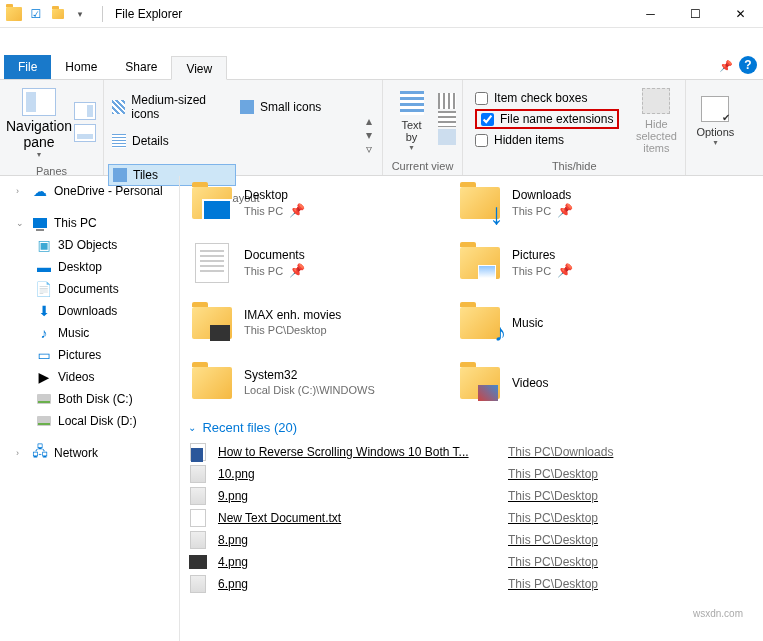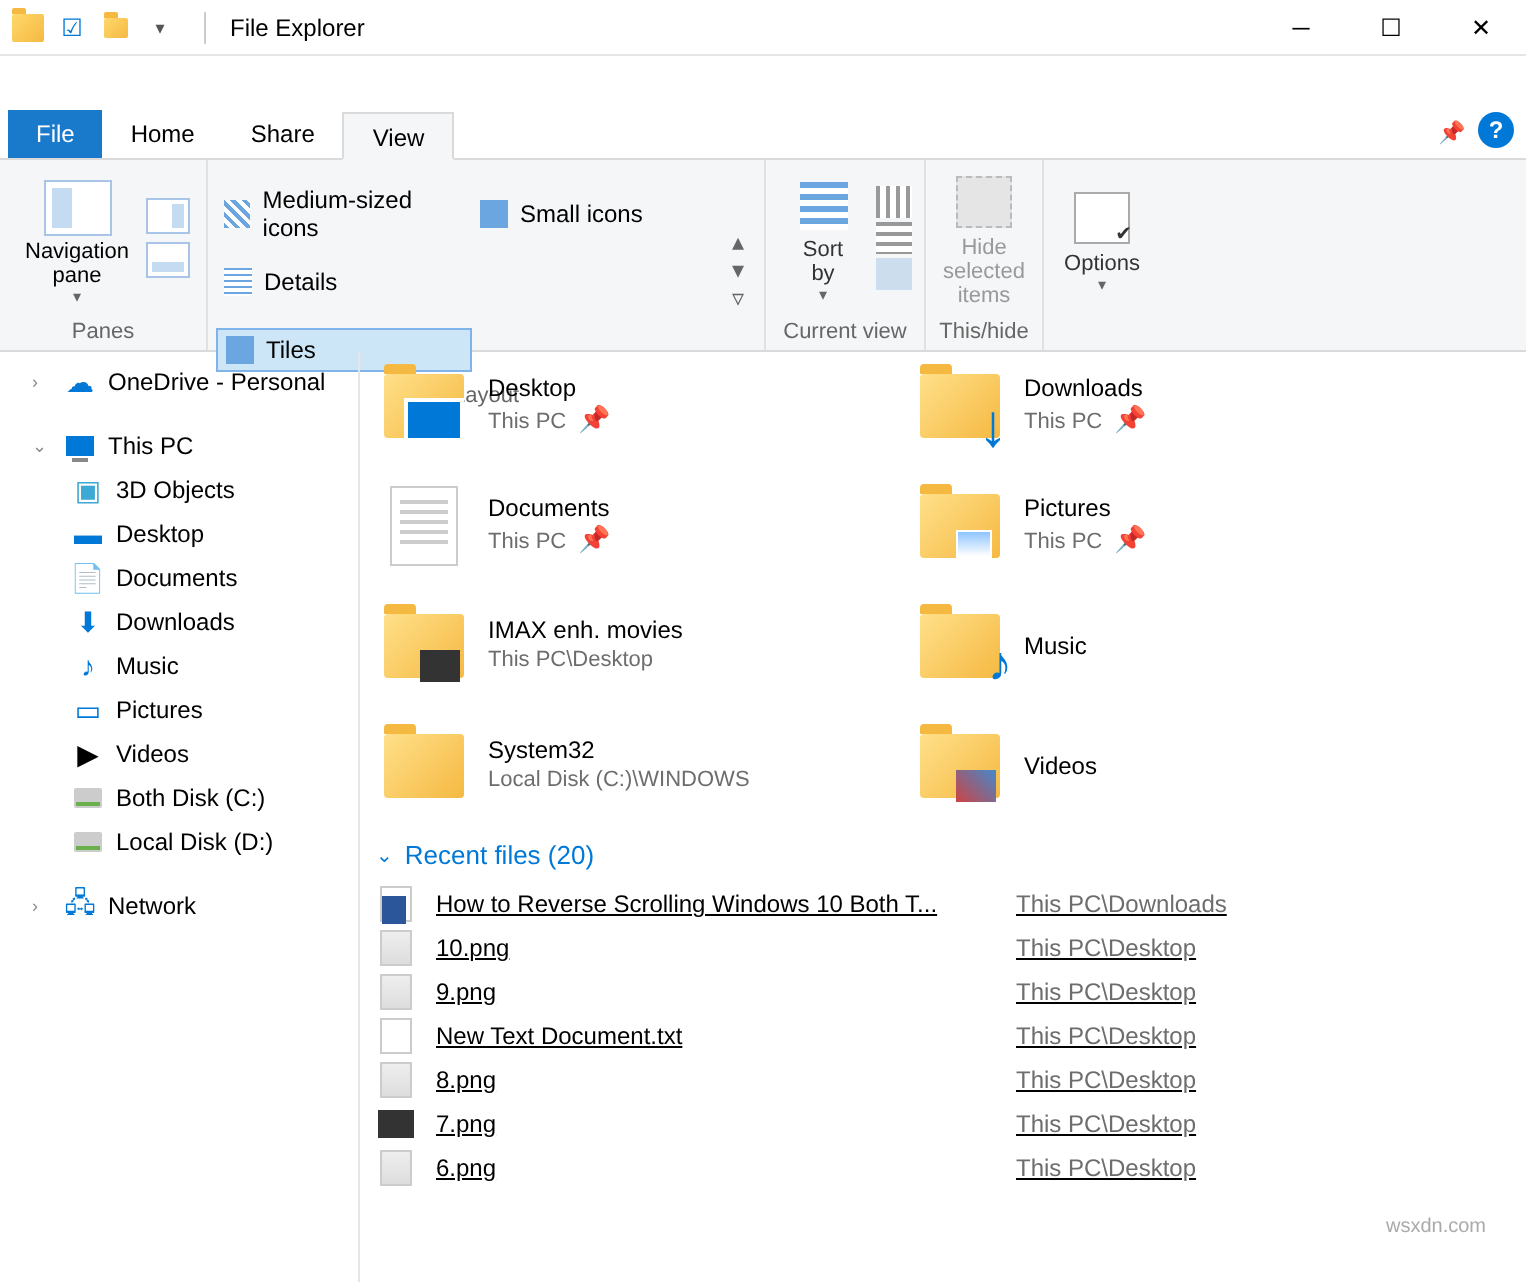--- a/index.html
+++ b/index.html
@@ -134,21 +134,21 @@
   <span class="pin">📌</span>
   <span class="help-icon">?</span>
 </div>
 
 <div class="ribbon">
 
   <div class="group" style="width:104px">
     <div class="group-body">
       <div class="nav-pane-btn">
         <div class="big-icon"></div>
-        <div style="white-space:pre-line;font-size:11px">Navigation
+        <div style="white-space:pre-line;font-size:14px">Navigation
 pane</div>
         <div style="font-size:8px;color:#666">▾</div>
       </div>
       <div style="display:flex;flex-direction:column">
         <div class="small-pane r"></div>
         <div class="small-pane b"></div>
       </div>
     </div>
     <div class="group-label">Panes</div>
   </div>
@@ -185,35 +185,49 @@
           <span>▿</span>
         </div>
     </div>
     <div class="group-label">Layout</div>
   </div>
 
   <div class="group" style="width:80px">
     <div class="group-body" style="gap:4px">
       <div class="sort-btn">
         <div style="width:24px;height:24px;margin:4px auto;background:repeating-linear-gradient(#6ca6e0,#6ca6e0 3px,#fff 3px,#fff 6px)"></div>
-        <div style="white-space:pre-line">Sort
+        <div style="white-space:pre-line">Text
 by</div>
         <div style="font-size:8px;color:#666">▾</div>
       </div>
       <div style="display:flex;flex-direction:column;gap:2px">
         <div style="width:18px;height:16px;background:repeating-linear-gradient(90deg,#999,#999 2px,#fff 2px,#fff 5px)"></div>
         <div style="width:18px;height:16px;background:repeating-linear-gradient(#999,#999 2px,#fff 2px,#fff 5px)"></div>
         <div style="width:18px;height:16px;background:#cde"></div>
       </div>
     </div>
     <div class="group-label">Current view</div>
   </div>
 
   <div class="group">
     <div class="group-body" style="gap:8px">
+      <div class="checks">
+        <label class="check-row">
+            <input type="checkbox" style="">
+            <span>Item check boxes</span>
+          </label>
+        <label class="check-row highlight">
+            <input type="checkbox" checked="" style="">
+            <span>File name extensions</span>
+          </label>
+        <label class="check-row">
+            <input type="checkbox" style="">
+            <span>Hidden items</span>
+          </label>
+      </div>
       <div class="big-btn" style="color:#999">
         <div class="icon-box" style="background:#e5e5e5;border:1px dashed #bbb"></div>
         <div style="white-space:pre-line">Hide selected
 items</div>
       </div>
     </div>
     <div class="group-label">This/hide</div>
   </div>
 
   <div class="group" style="border-right:none">
@@ -414,21 +428,21 @@
           <span class="recent-icon">
             <div class="file-sheet" style="background:linear-gradient(#eee,#ddd)"></div>
           </span>
           <span class="recent-name">8.png</span>
           <span class="recent-loc">This PC\Desktop</span>
         </div>
         <div class="recent-row">
           <span class="recent-icon">
             <div class="img-thumb"></div>
           </span>
-          <span class="recent-name">7.png</span>
+          <span class="recent-name">4.png</span>
           <span class="recent-loc">This PC\Desktop</span>
         </div>
         <div class="recent-row">
           <span class="recent-icon">
             <div class="file-sheet" style="background:linear-gradient(#eee,#ddd)"></div>
           </span>
           <span class="recent-name">6.png</span>
           <span class="recent-loc">This PC\Desktop</span>
         </div>
       </div>

